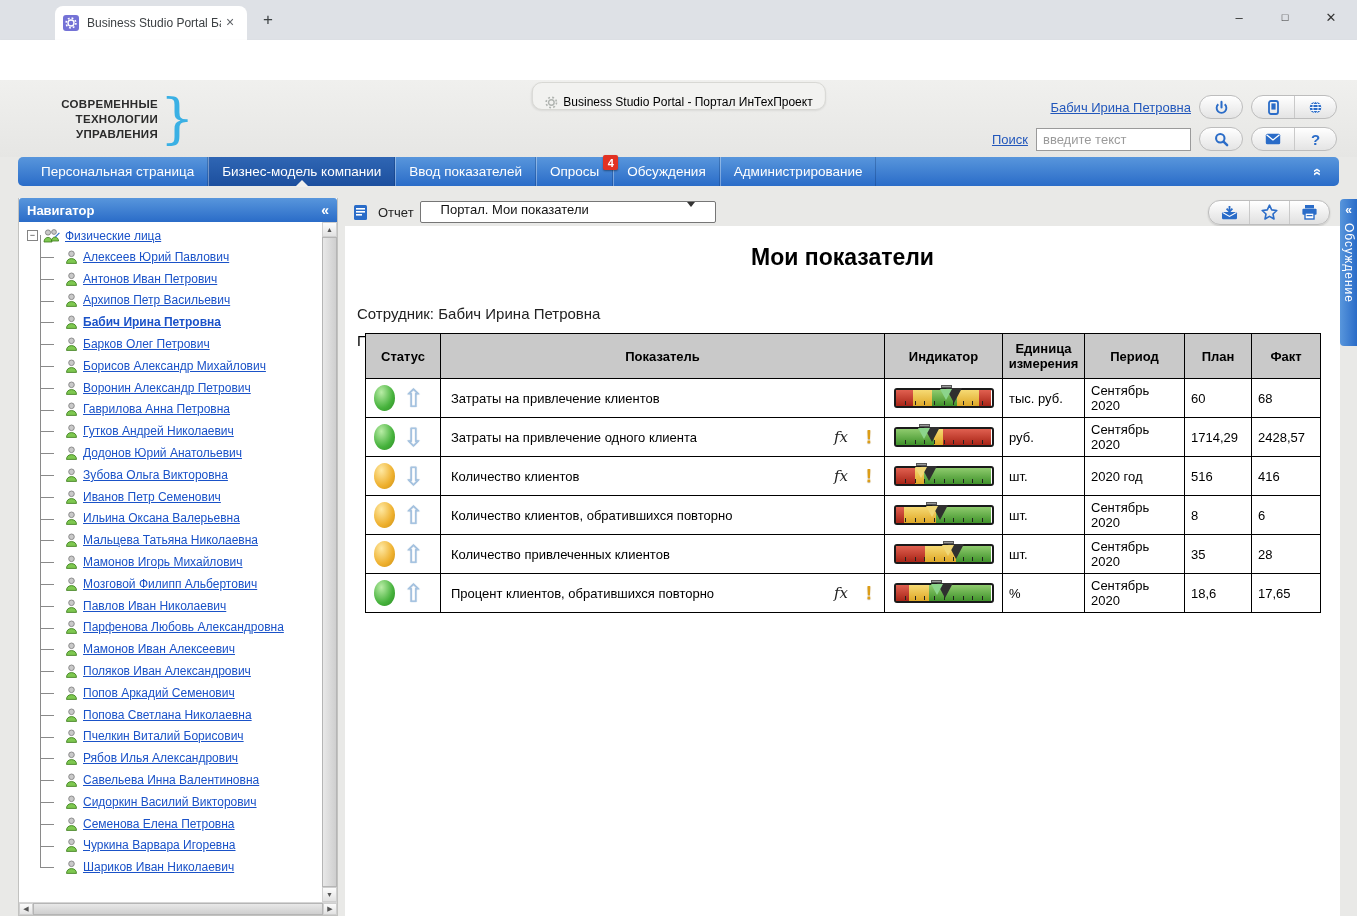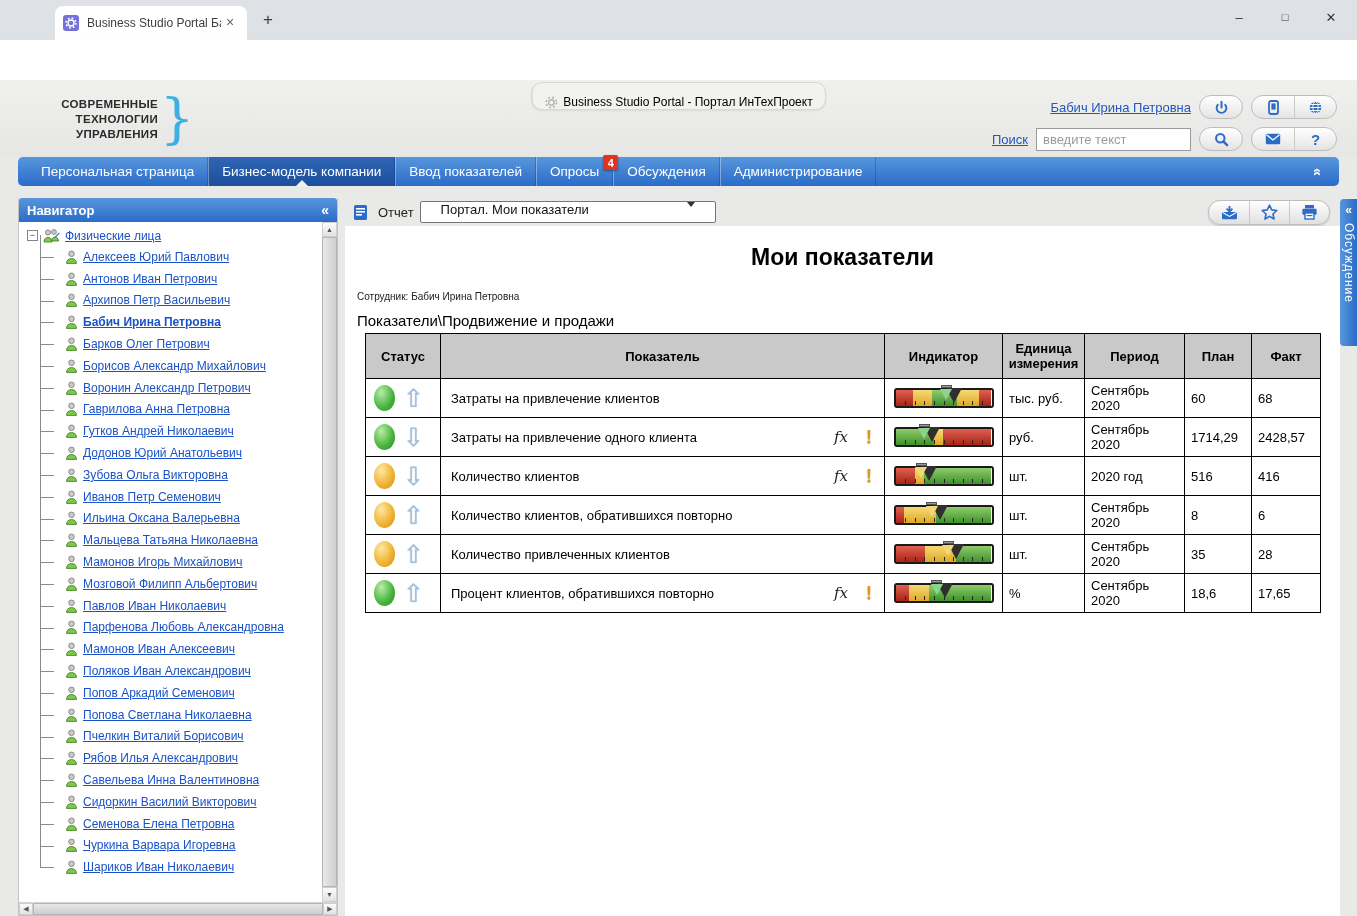--- a/index.html
+++ b/index.html
@@ -123,21 +123,21 @@
   .rselect .chev { margin-left:auto; width:0; height:0; border-left:4px solid transparent;
     border-right:4px solid transparent; border-top:5px solid #333; }
   .toolbtns { margin-left:auto; display:flex; border:1px solid #bdbdbd; border-radius:12px;
     overflow:hidden; background:linear-gradient(#ffffff,#e0e0e0); margin-right:10px;
     box-shadow:0 1px 2px rgba(0,0,0,.15); }
   .toolbtns .cell { width:40px; height:23px; display:flex; align-items:center; justify-content:center;
     cursor:pointer; }
   .toolbtns .cell + .cell { border-left:1px solid #c9c9c9; }
   .report { position:absolute; left:345px; top:226px; width:995px; bottom:0; background:#fff; }
   .rtitle { text-align:center; font-size:23px; font-weight:bold; color:#000; margin-top:18px; }
-  .remp { font-size:10px; color:#222; margin:20px 0 0 12px; }
+  .remp { font-size:15px; color:#222; margin:34px 0 0 12px; }
   .rsec { font-size:15px; font-weight:normal; color:#000; margin:10px 0 0 12px; }
 
   
   .drail { position:absolute; right:0; top:199px; width:17px; height:147px;
     background:linear-gradient(90deg,#5896dc,#2a6cc8); border-radius:4px 0 0 4px; color:#fff;
     display:flex; flex-direction:column; align-items:center; cursor:pointer; }
   .drail .dc { font-size:12px; font-weight:bold; margin-top:4px; }
   .drail .dt { writing-mode:vertical-rl; font-size:12px; margin-top:6px; letter-spacing:1px; }
 
   

